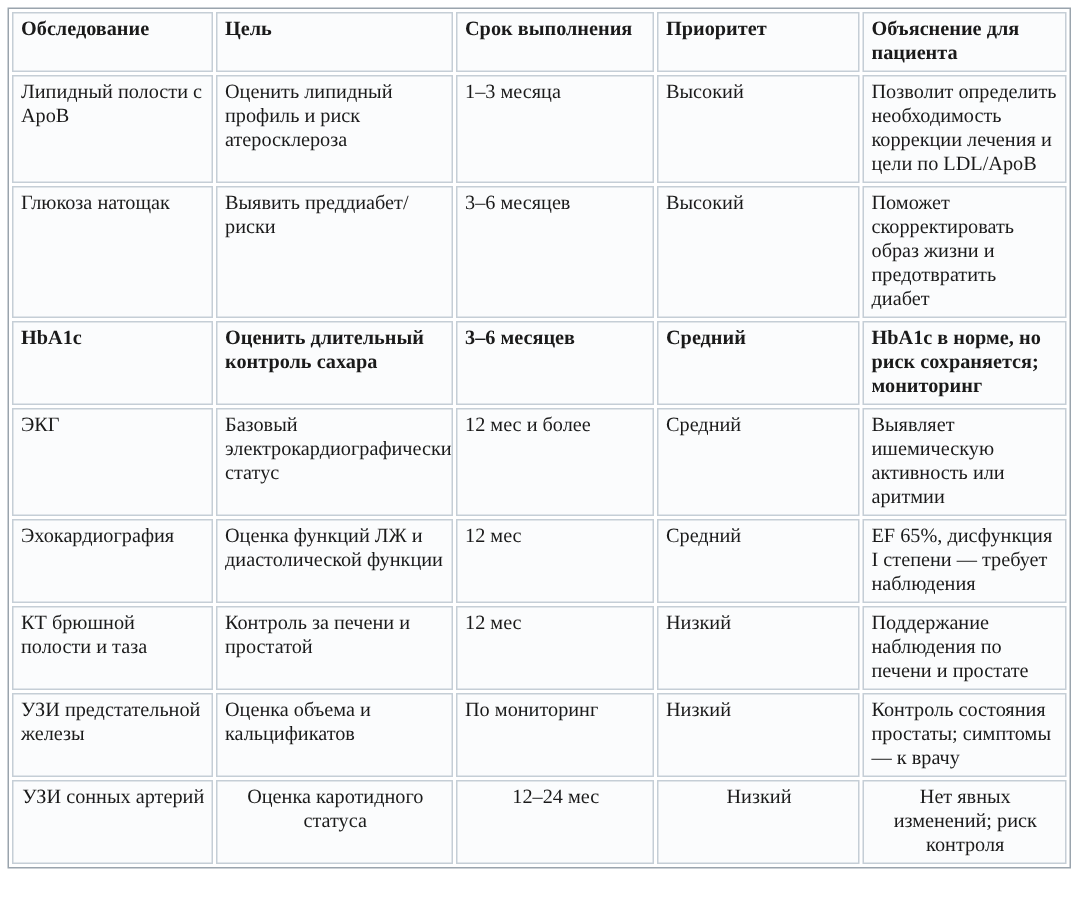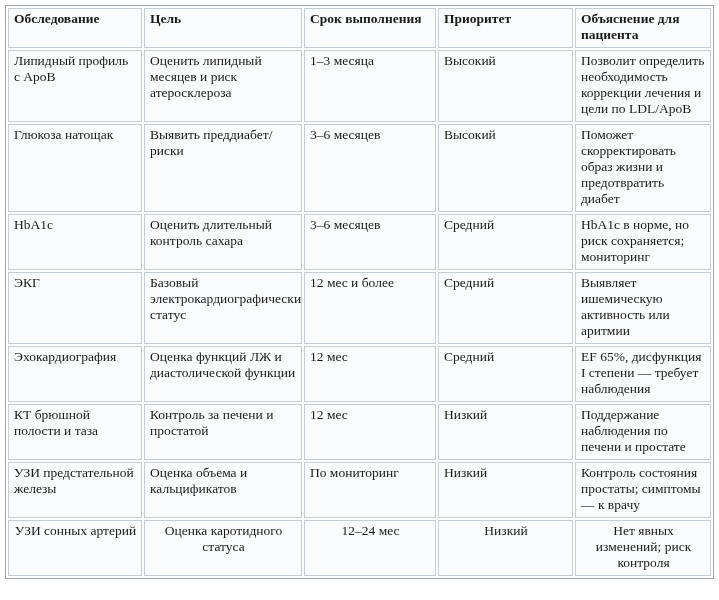--- a/index.html
+++ b/index.html
@@ -37,21 +37,21 @@
     overflow: hidden;
     font-weight: normal;
   }
   table.report thead th {
     font-weight: bold;
     height: 36px;
   }
   
   tbody tr:nth-child(1) td  { height: 60px; }
   tbody tr:nth-child(2) td  { height: 70px; margin-top: 44px; }
-  tbody tr:nth-child(3) td  { height: 51px; }
+  tbody tr:nth-child(3) td  { height: 51px; font-weight: bold; }
   tbody tr:nth-child(4) td  { height: 64px; margin-top: 27px; }
   tbody tr:nth-child(5) td  { height: 49px; }
   tbody tr:nth-child(6) td  { height: 49px; }
   tbody tr:nth-child(7) td  { height: 53px; }
   tbody tr:nth-child(8) td  { height: 52px; text-align: center; }
   tbody tr:nth-child(9) td  { height: 36px; }
   tbody tr:nth-child(10) td { height: 46px; }
 </style>
 </head>
 <body>
@@ -69,22 +69,22 @@
       <tr>
         <th>Обследование</th>
         <th>Цель</th>
         <th>Срок выполнения</th>
         <th>Приоритет</th>
         <th>Объяснение для пациента</th>
       </tr>
     </thead>
     <tbody>
       <tr>
-        <td>Липидный профиль с ApoB</td>
-        <td>Оценить липидный месяцев и риск атеросклероза</td>
+        <td>Липидный полости с ApoB</td>
+        <td>Оценить липидный профиль и риск атеросклероза</td>
         <td>1–3 месяца</td>
         <td>Высокий</td>
         <td>Позволит определить необходимость коррекции лечения и цели по LDL/ApoB</td>
       </tr>
       <tr>
         <td>Глюкоза натощак</td>
         <td>Выявить преддиабет/риски</td>
         <td>3–6 месяцев</td>
         <td>Высокий</td>
         <td>Поможет скорректировать образ жизни и предотвратить диабет</td>

